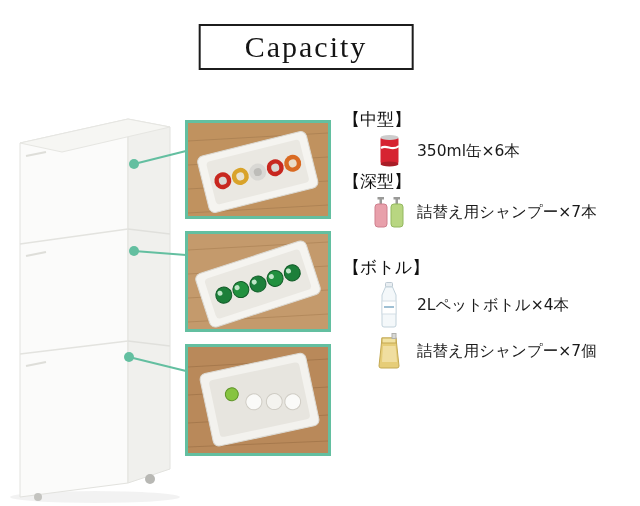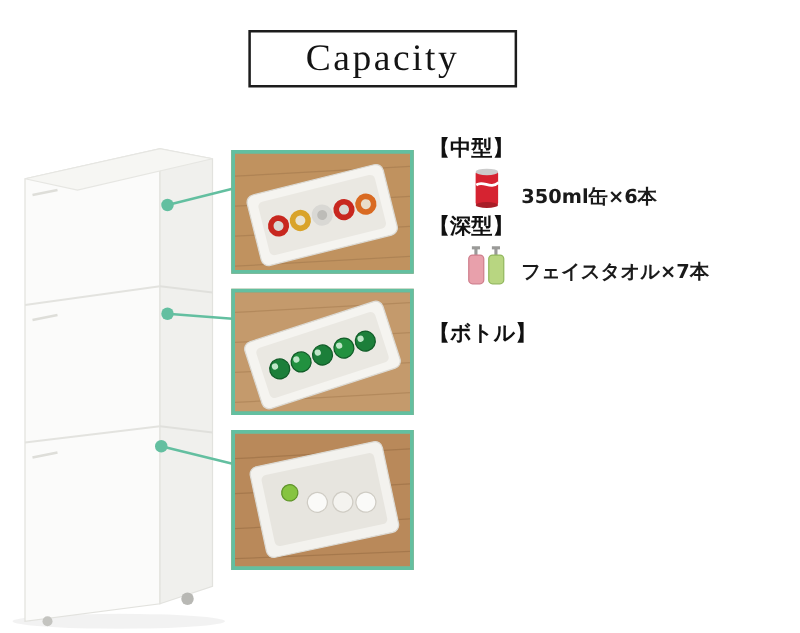--- a/index.html
+++ b/index.html
@@ -24,22 +24,22 @@
   .photo {
     position: absolute; border: 3px solid var(--accent);
     background: #c09264; overflow: hidden;
   }
   .photo svg { display: block; width: 100%; height: 100%; }
   .photo-1 { left: 185px; top: 120px; width: 146px; height: 99px; }
   .photo-2 { left: 185px; top: 231px; width: 146px; height: 101px; }
   .photo-3 { left: 185px; top: 344px; width: 146px; height: 112px; }
 
   .info { position: absolute; left: 343px; top: 108px; width: 296px; }
-  .heading { font-size: 17px; font-weight: 700; color: #111; line-height: 22px; margin: 0; }
-  .row { display: flex; align-items: flex-end; gap: 10px; margin: 4px 0 2px 28px; font-weight: bold; }
+  .heading { font-size: 17px; font-weight: 400; color: #111; line-height: 22px; margin: 0; }
+  .row { display: flex; align-items: center; gap: 10px; margin: 4px 0 2px 28px; }
   .icon-cell { width: 36px; display: flex; align-items: center; justify-content: center; flex: none; }
   .label { font-size: 15.5px; color: #1a1a1a; white-space: nowrap; }
   .sec-2 { margin-top: 0; }
   .sec-3 { margin-top: 28px; }
 </style>
 </head>
 <body>
 
 <div class="canvas">
 
@@ -178,22 +178,44 @@
         <span class="icon-cell">
           <svg width="32" height="32" viewBox="0 0 32 32">
             <rect x="6.5" y="2" width="2.5" height="6" fill="#9a9a98"></rect>
               <rect x="4.5" y="1" width="6.5" height="2.5" fill="#9a9a98"></rect>
             <rect x="2" y="8" width="12" height="23" rx="3" fill="#e8a0ab" stroke="#cf7f8d"></rect>
             <rect x="22.5" y="2" width="2.5" height="6" fill="#9a9a98"></rect>
               <rect x="20.5" y="1" width="6.5" height="2.5" fill="#9a9a98"></rect>
             <rect x="18" y="8" width="12" height="23" rx="3" fill="#b8d681" stroke="#93b85f"></rect>
           </svg>
         </span>
-        <span class="label">フェイスタオル×7本</span>
+        <span class="label">詰替え用シャンプー×7本</span>
       </div>
     </div>
 
     <div class="section sec-3">
       <p class="heading">【ボトル】</p>
+      <div class="row">
+        <span class="icon-cell">
+          <svg width="20" height="46" viewBox="0 0 20 46">
+            <rect x="6.5" y="0.5" width="7" height="4.5" rx="1" fill="#e9eef2" stroke="#bcc9d2"></rect>
+            <path d="M6.5 5 L13.5 5 L17 13 L17 43 Q17 45 15 45 L5 45 Q3 45 3 43 L3 13 Z" fill="#f4f8fa" stroke="#c2d2db"></path>
+            <rect x="3" y="19" width="14" height="13" fill="#ffffff" stroke="#d3dee5"></rect>
+            <line x1="5" y1="25" x2="15" y2="25" stroke="#9fc0d4" stroke-width="2"></line>
+          </svg>
+        </span>
+        <span class="label">2Lペットボトル×4本</span>
+      </div>
+      <div class="row">
+        <span class="icon-cell">
+          <svg width="24" height="38" viewBox="0 0 24 38">
+            <path d="M5 6 L19 6 L22 34 Q22 36 20 36 L4 36 Q2 36 2 34 Z" fill="#e6cd78" stroke="#c4a952"></path>
+            <rect x="5" y="6" width="14" height="5" fill="#f1e2a2" stroke="#c4a952"></rect>
+            <rect x="15" y="1.5" width="4" height="5" fill="#d8d8d4" stroke="#b0b0ac"></rect>
+            <path d="M6 14 L18.5 14 L20 30 L5 30 Z" fill="#f3e6b0" opacity="0.7"></path>
+          </svg>
+        </span>
+        <span class="label">詰替え用シャンプー×7個</span>
+      </div>
     </div>
 
   </div>
 </div>
 
 </body></html>

